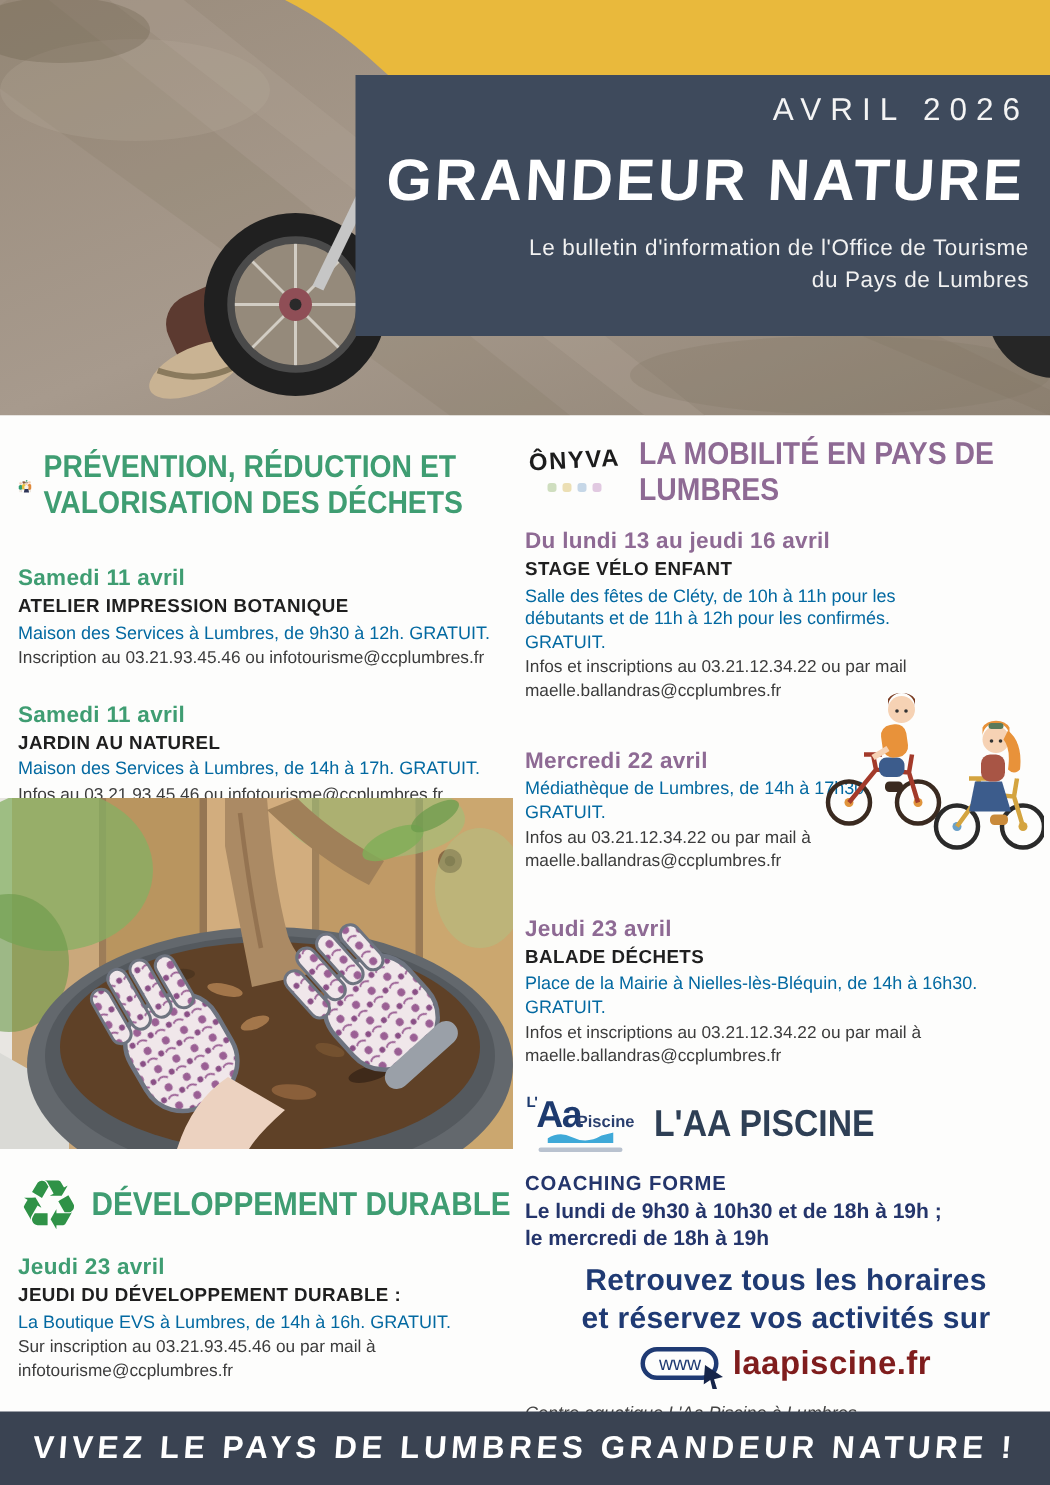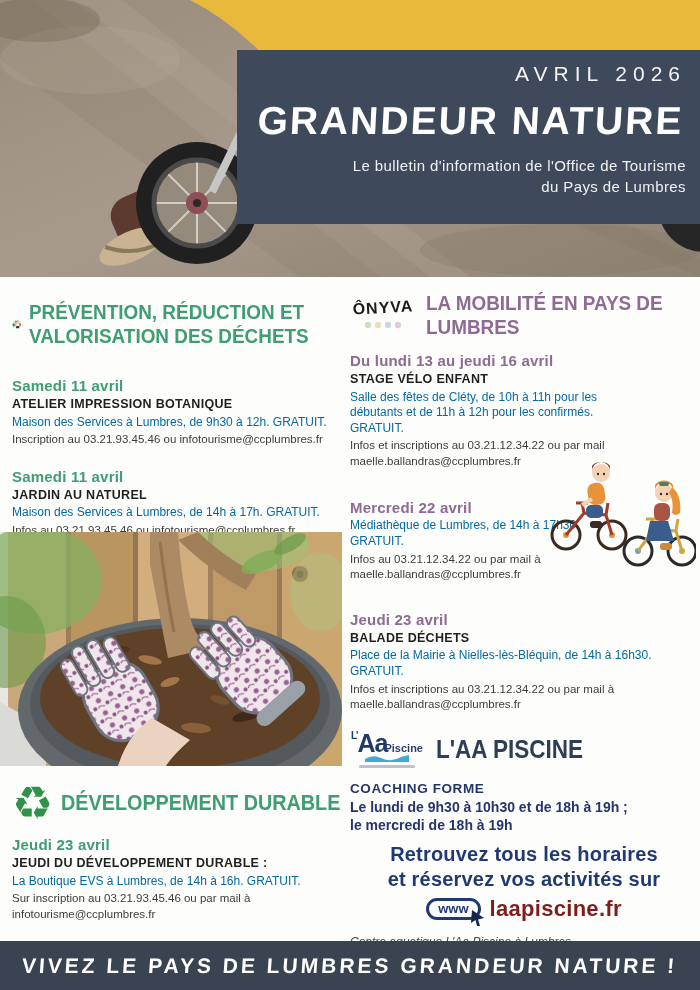--- a/index.html
+++ b/index.html
@@ -54,21 +54,21 @@
   .pis-logo .lp{font-size:10px;vertical-align:top;font-weight:700}
   .pis-logo .word{font-size:11px;color:#2a3f6e;font-weight:700;margin-left:-3px}
   .pis-logo .tag{height:3px;width:56px;background:#b9c2cf;margin:3px auto 0 auto;border-radius:2px}
   .coaching{margin-top:13px;color:#24356b}
   .coaching .ct{font-size:13.5px;font-weight:700;letter-spacing:.6px}
   .coaching .cl{font-size:14px;font-weight:700;line-height:1.32;margin-top:2px}
   .cta{margin-top:8px;text-align:center;color:#1f3a73;font-weight:700;font-size:20px;line-height:1.24;
     letter-spacing:.2px}
   .site-row{display:flex;justify-content:center;align-items:center;gap:9px;margin-top:4px}
   .www{position:relative;border:3px solid #1f3a73;border-radius:14px;padding:0 9px 1px 9px;
-    font-size:13px;font-weight:700;color:#1f3a73}
+    font-size:13px;font-weight:400;color:#1f3a73}
   .www svg{position:absolute;right:-7px;bottom:-9px}
   .site{font-size:22px;font-weight:700;color:#7f1d1d;letter-spacing:.3px}
   .pis-notes{margin-top:12px}
   .pis-notes .it{font-size:12px;font-style:italic;color:#444;line-height:1.35}
   .pis-notes .rg{font-size:11px;color:#3c3c3c;line-height:1.4}
 
   
   .garden{position:absolute;left:0;top:532px;width:342px;height:234px}
   .durable{position:absolute;left:12px;top:780px;width:332px}
   .recycle{font-size:46px;line-height:1;color:#2f9247}

